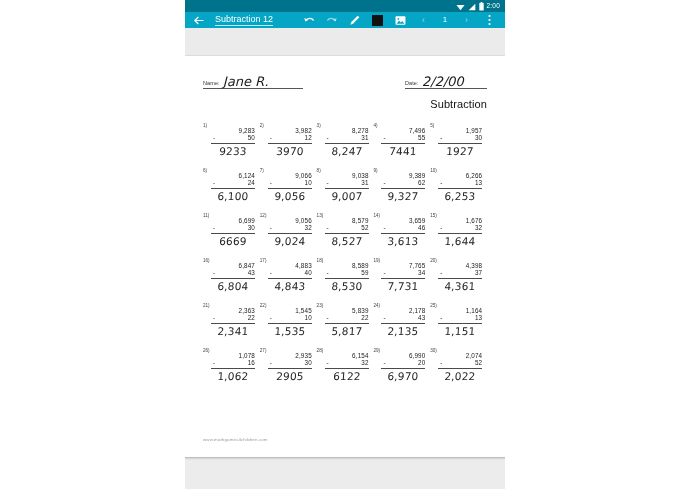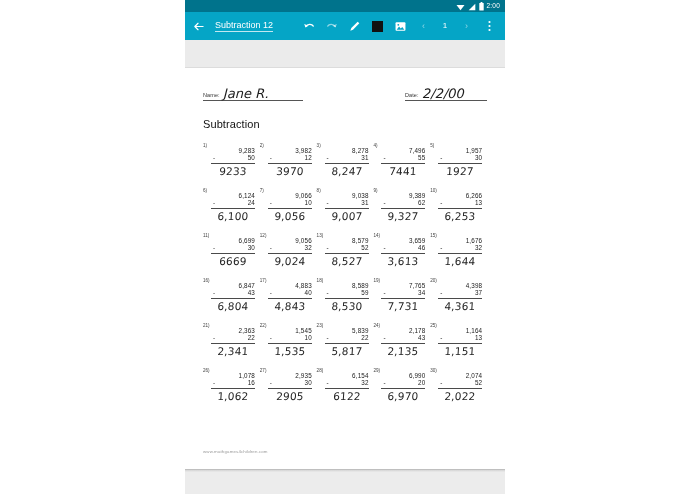--- a/index.html
+++ b/index.html
@@ -19,21 +19,21 @@
     justify-content:flex-end;padding-right:5px;gap:3px;
   }
   .statusbar .sicon{display:block;}
   .statusbar .clock{
     color:#ffffff;font-size:6.5px;line-height:6.5px;letter-spacing:.2px;
     font-family:"Liberation Sans",sans-serif;
   }
 
   
   .toolbar{
-    height:28px;background:#05a5c6;display:flex;align-items:center;
+    height:16px;background:#05a5c6;display:flex;align-items:center;
     padding:0 6px;gap:4px;
   }
   .tb-back{width:14px;height:14px;display:flex;align-items:center;justify-content:center;}
   .tb-title{
     margin-left:6px;color:#ffffff;font-size:9px;line-height:10px;
     border-bottom:1px solid rgba(255,255,255,.75);padding-bottom:1px;
     white-space:nowrap;
   }
   .tb-spacer{flex:1 1 auto;}
   .tb-btn{
@@ -76,21 +76,21 @@
     transform:skewX(-3deg);
   }
   .nd-field{
     border-bottom:.8px solid #555;display:flex;align-items:flex-end;
   }
   .nd-name{width:100px;}
   .nd-date{width:82px;}
   .nd-gap{flex:1 1 auto;}
 
   .wtitle{
-    text-align:left;font-size:11px;color:#111;margin-top:17px;letter-spacing:.1px;
+    text-align:right;font-size:11px;color:#111;margin-top:9px;letter-spacing:.1px;
   }
 
   
   .grid{
     margin-top:13px;display:grid;grid-template-columns:repeat(5,1fr);
     row-gap:0;column-gap:0;
   }
   .cell{position:relative;height:45px;}
   .idx{
     position:absolute;left:0;top:0;font-size:4.6px;color:#444;line-height:5px;

